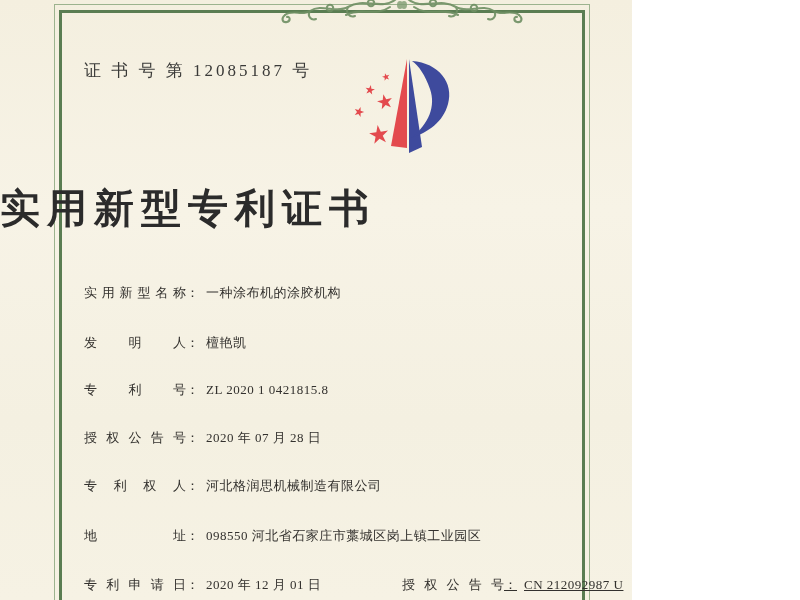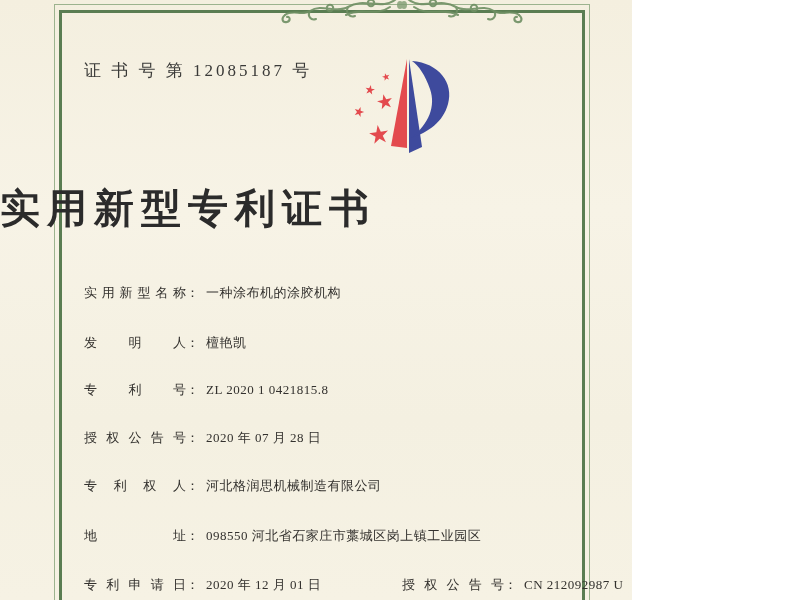--- a/index.html
+++ b/index.html
@@ -42,21 +42,21 @@
 
   .fields { position:absolute; left:84px; top:0; width:660px; }
   .row { position:absolute; left:0; font-size:13px; white-space:nowrap; color:#33312e; }
   .row .lbl {
     display:inline-block; width:102px;
     text-align:justify; text-align-last:justify; vertical-align:bottom;
   }
   .row .val { padding-left:7px; letter-spacing:0.5px; }
   .r1{top:284px} .r2{top:334px} .r3{top:381px} .r4{top:429px}
   .r5{top:477px} .r6{top:527px} .r7{top:576px}
-  .pair2 { position:absolute; left:318px; top:0; }
+  .pair2 { position:absolute; left:318px; top:0;text-decoration:underline; }
 </style>
 </head>
 <body>
 
 <div class="paper">
 
   <div class="border-outer"></div>
   <div class="border-inner"></div>
 
   <svg class="ornament" viewBox="0 0 248 30" fill="none">

